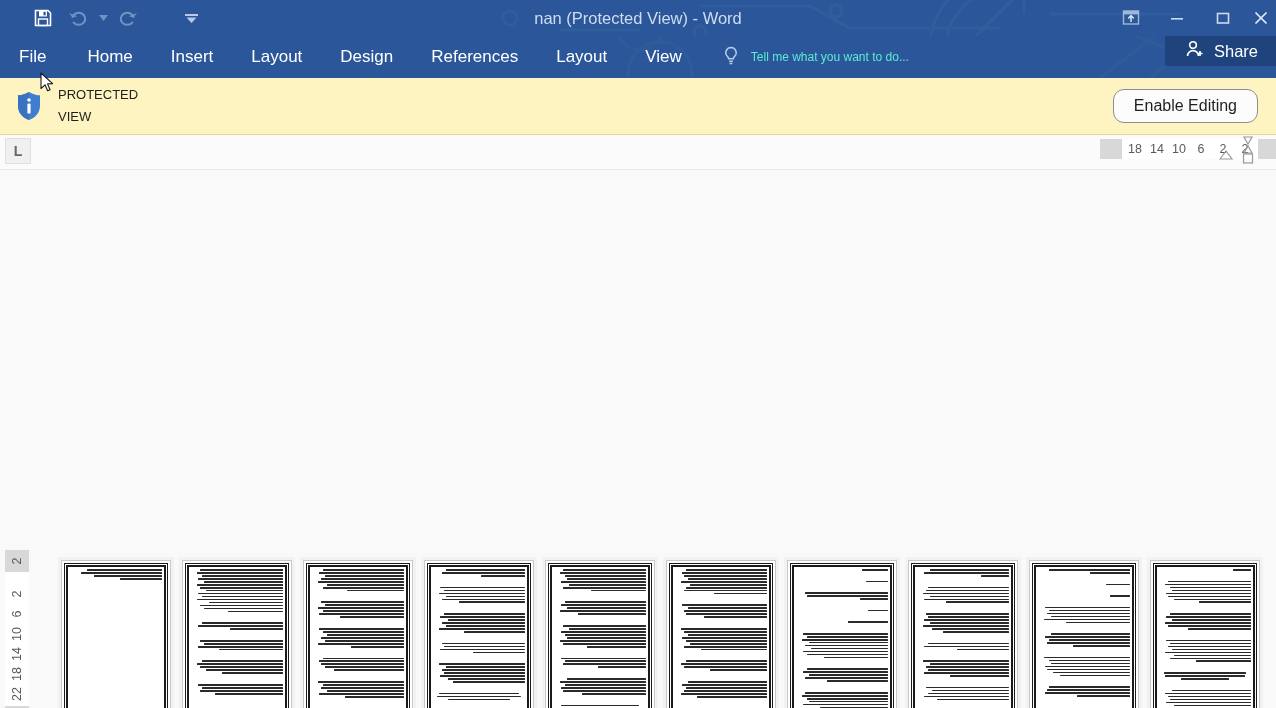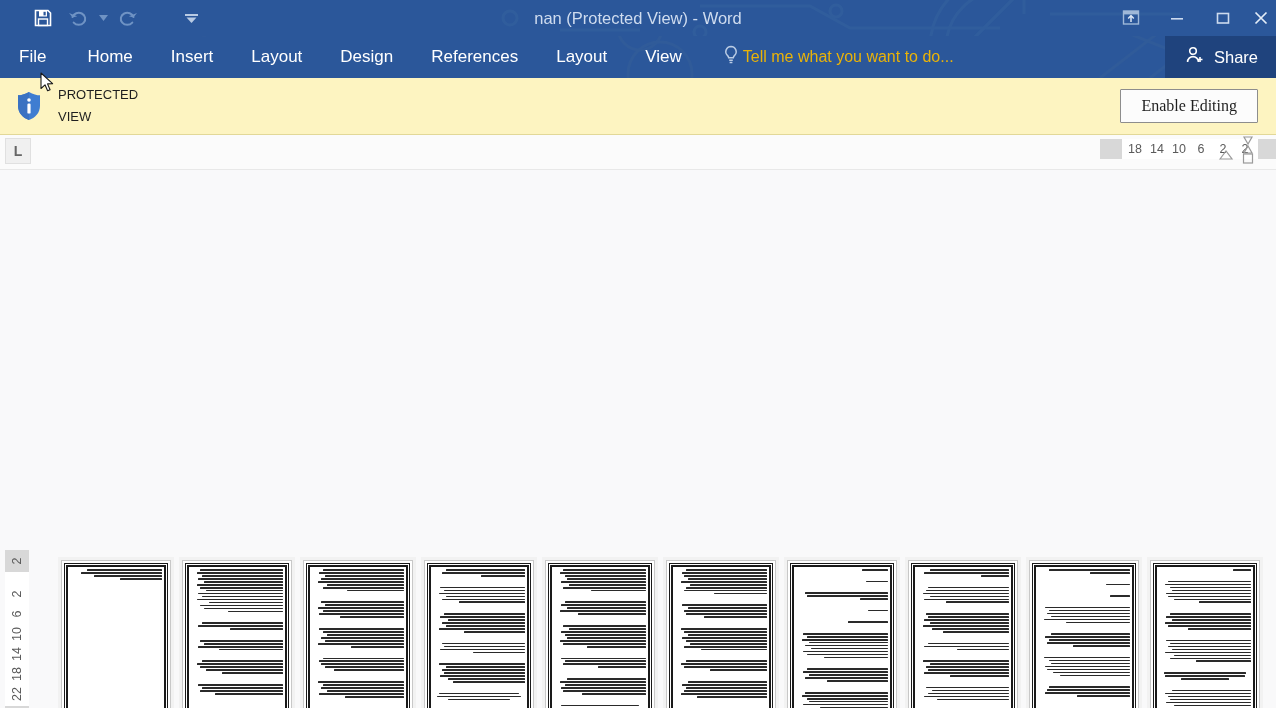--- a/index.html
+++ b/index.html
@@ -37,23 +37,23 @@
   .ribbonbar {
     position: relative;
     height: 42px;
     background: #2b579a;
     overflow: hidden;
   }
   .rb-deco { position: absolute; inset: 0; pointer-events: none; opacity: .5; }
   .tabs { position: absolute; left: 0; top: 0; height: 42px; display: flex; align-items: center; z-index: 2; }
   .tab { color: #ffffff; font-size: 17px; padding: 0 19px; height: 42px; display: flex; align-items: center; white-space: nowrap; }
   .tab.file { padding-right: 22px; }
-  .tellme { display: flex; align-items: center; gap: 4px; margin-left: 22px; color: #eab308; font-size: 16px; white-space: nowrap; }
+  .tellme { display: flex; align-items: center; gap: 12px; margin-left: 22px; color: #5eead4; font-size: 12px; white-space: nowrap; }
   .share {
-    position: absolute; right: 0; top: 0; height: 42px;
+    position: absolute; right: 0; top: 0; height: 30px;
     display: flex; align-items: center; gap: 9px;
     background: #1f437d; padding: 0 18px 0 20px; color: #fff; font-size: 16.5px; z-index: 3;
   }
 
   
   .pvbar {
     position: relative;
     height: 57px;
     background: #fdf4c1;
     border-bottom: 1px solid #e2d898;
@@ -63,22 +63,22 @@
   .pv-icon { width: 34px; display: flex; justify-content: center; align-items: center; flex: 0 0 34px; }
   .pv-label {
     width: 145px; flex: 0 0 145px;
     color: #1f1f1f; font-size: 13px; line-height: 22px; padding-left: 12px;
   }
   .pv-msg { flex: 1 1 auto; color: #2b2b2b; font-size: 15.5px; line-height: 22px; max-width: 860px; padding-left: 4px; }
   .pv-btn {
     flex: 0 0 auto; margin-left: auto; margin-right: 8px;
     background: #fcfcfc; border: 1px solid #8d8d8d;
     color: #1f1f1f; font-size: 16px;
-    padding: 7px 20px; border-radius: 1px;
-    font-family: Liberation Serif, serif;
+    padding: 7px 20px; border-radius: 11px;
+    font-family: Liberation Sans, sans-serif;
   }
 
   
   .rulerstrip { position: relative; height: 35px; background: #fbfbfb; border-bottom: 1px solid #e8e8e8; }
   .tabsel {
     position: absolute; left: 5px; top: 3px; width: 26px; height: 26px;
     background: #f0f0f0; border: 1px solid #e0e0e0;
     display: flex; align-items: center; justify-content: center;
   }
   .tabsel-glyph { color: #666; font-size: 14px; font-weight: bold; font-family: "Liberation Sans", sans-serif; }

